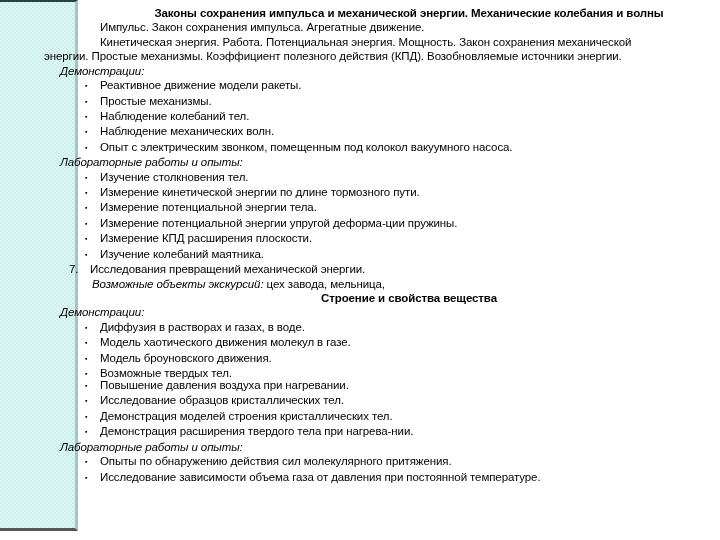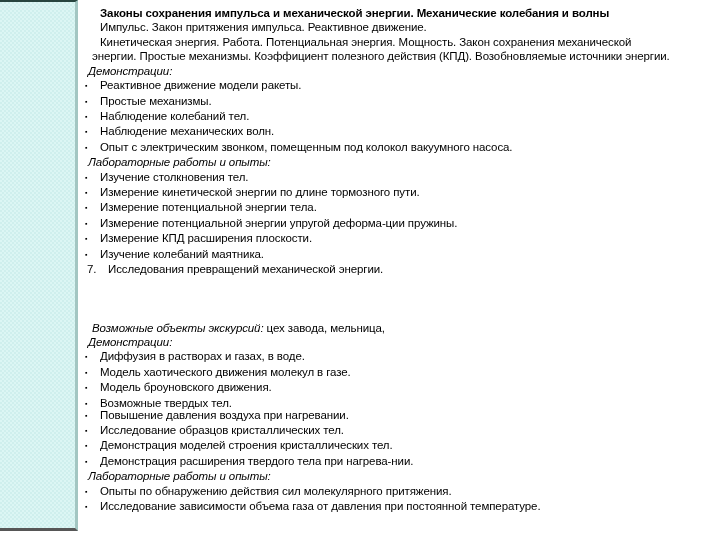--- a/index.html
+++ b/index.html
@@ -7,57 +7,58 @@
         font-family:"Liberation Sans","DejaVu Sans",sans-serif;font-size:11.5px;color:#000;}
   .strip{position:absolute;left:0;top:0;width:75px;height:526px;
          background-color:#d5f1ef;
          background-image:repeating-conic-gradient(#dcf6f4 0% 25%, #cfefed 0% 50%);
          background-size:4px 4px;
          border-top:2px solid #27453f;
          border-right:3px solid #a3c6c2;
          border-bottom:3px solid #565656;}
   .content{position:absolute;left:0;top:6px;width:718px;}
   .line{line-height:14.42px;white-space:nowrap;letter-spacing:-0.1px;}
-  .l-title{padding-left:100px;font-weight:bold;}
+  .l-title{padding-left:100px;font-weight:bold;text-align:center;}
   .l-p{padding-left:100px;}
-  .l-wrap{padding-left:92px;}
-  .l-it{padding-left:88px;font-style:italic;}
+  .l-wrap{padding-left:44px;}
+  .l-it{padding-left:60px;font-style:italic;}
   .l-bullet{padding-left:85px;}
-  .l-num{padding-left:87px;}
-  .l-mix{padding-left:92px;margin-top:44px;}
+  .l-num{padding-left:69px;}
+  .l-mix{padding-left:92px;}
   .l-mix .seg-it{font-style:italic;}
   .marker{display:inline-block;width:15px;font-size:7px;vertical-align:1px;font-style:normal;}
   .numlab{display:inline-block;width:21px;}
   .tight{margin-top:-3.5px;}
 </style>
 </head>
 <body>
 
 <div class="page">
   <div class="strip"></div>
   <div class="content">
       <div class="line l-title">Законы сохранения импульса и механической энергии. Механические колебания и волны</div>
-      <div class="line l-p">Импульс. Закон притяжения импульса. Реактивное движение.</div>
+      <div class="line l-p">Импульс. Закон сохранения импульса. Агрегатные движение.</div>
       <div class="line l-p">Кинетическая энергия. Работа. Потенциальная энергия. Мощность. Закон сохранения механической</div>
       <div class="line l-wrap">энергии. Простые механизмы. Коэффициент полезного действия (КПД). Возобновляемые источники энергии.</div>
       <div class="line l-it">Демонстрации:</div>
       <div class="line l-bullet"><span class="marker">▪</span><span>Реактивное движение модели ракеты.</span></div>
       <div class="line l-bullet"><span class="marker">▪</span><span>Простые механизмы.</span></div>
       <div class="line l-bullet"><span class="marker">▪</span><span>Наблюдение колебаний тел.</span></div>
       <div class="line l-bullet"><span class="marker">▪</span><span>Наблюдение механических волн.</span></div>
       <div class="line l-bullet"><span class="marker">▪</span><span>Опыт с электрическим звонком, помещенным под колокол вакуумного насоса.</span></div>
       <div class="line l-it">Лабораторные работы и опыты:</div>
       <div class="line l-bullet"><span class="marker">▪</span><span>Изучение столкновения тел.</span></div>
       <div class="line l-bullet"><span class="marker">▪</span><span>Измерение кинетической энергии по длине тормозного пути.</span></div>
       <div class="line l-bullet"><span class="marker">▪</span><span>Измерение потенциальной энергии тела.</span></div>
       <div class="line l-bullet"><span class="marker">▪</span><span>Измерение потенциальной энергии упругой деформа-ции пружины.</span></div>
       <div class="line l-bullet"><span class="marker">▪</span><span>Измерение КПД расширения плоскости.</span></div>
       <div class="line l-bullet"><span class="marker">▪</span><span>Изучение колебаний маятника.</span></div>
       <div class="line l-num"><span class="numlab">7.</span><span>Исследования превращений механической энергии.</span></div>
       <div class="line l-mix"><span class="seg-it">Возможные объекты экскурсий:</span><span> цех завода, мельница,</span></div>
+      <div class="line l-title">Строение и свойства вещества</div>
       <div class="line l-it">Демонстрации:</div>
       <div class="line l-bullet"><span class="marker">▪</span><span>Диффузия в растворах и газах, в воде.</span></div>
       <div class="line l-bullet"><span class="marker">▪</span><span>Модель хаотического движения молекул в газе.</span></div>
       <div class="line l-bullet"><span class="marker">▪</span><span>Модель броуновского движения.</span></div>
       <div class="line l-bullet"><span class="marker">▪</span><span>Возможные твердых тел.</span></div>
       <div class="line l-bullet tight"><span class="marker">▪</span><span>Повышение давления воздуха при нагревании.</span></div>
       <div class="line l-bullet"><span class="marker">▪</span><span>Исследование образцов кристаллических тел.</span></div>
       <div class="line l-bullet"><span class="marker">▪</span><span>Демонстрация моделей строения кристаллических тел.</span></div>
       <div class="line l-bullet"><span class="marker">▪</span><span>Демонстрация расширения твердого тела при нагрева-нии.</span></div>
       <div class="line l-it">Лабораторные работы и опыты:</div>

